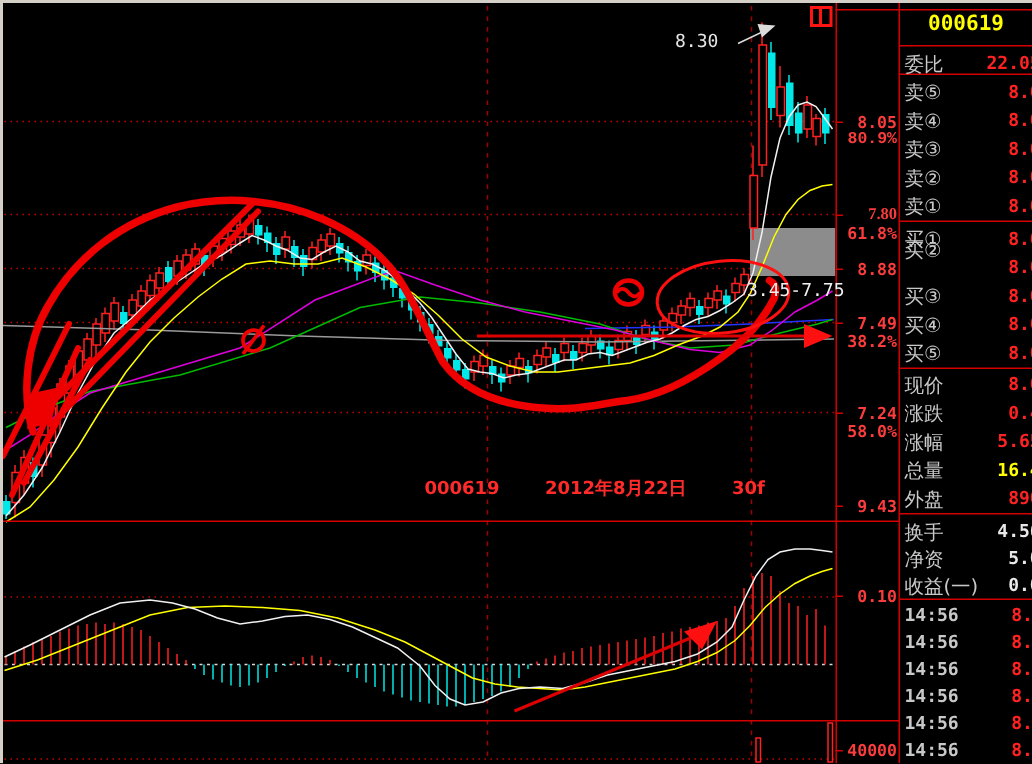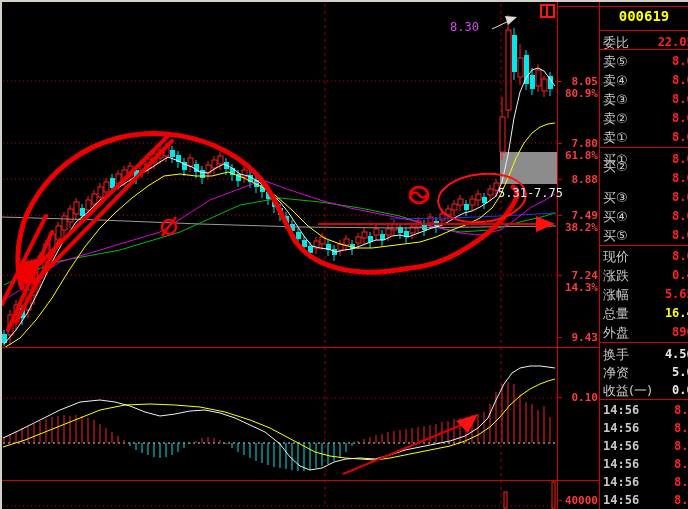--- a/index.html
+++ b/index.html
@@ -17,21 +17,21 @@
   .q-value.white{color:#e8e8e8;}
   .q-sep{position:absolute;left:0;right:0;height:1px;background:#d40000;}
   .tape-time{position:absolute;left:3px;color:#c8c8c8;font:bold 12px "DejaVu Sans Mono",monospace;}
   .tape-price{position:absolute;left:3px;width:100px;text-align:right;color:#ff2222;
               font:bold 12px "DejaVu Sans Mono",monospace;}
   #stock-code-header{position:absolute;left:0;right:0;top:8px;text-align:center;
               color:#ffff00;font:bold 14px "DejaVu Sans Mono",monospace;}
   #footer-label{position:absolute;top:317px;left:283px;color:#ff2a2a;
               font:bold 12px "DejaVu Sans",sans-serif;white-space:nowrap;}
   #footer-label span{margin-right:26px;}
-  #peak-label{position:absolute;left:450px;top:20px;color:#d946ef;
+  #peak-label{position:absolute;left:450px;top:20px;color:#e5e5e5;
               font:12px "DejaVu Sans Mono",monospace;}
   #range-label{position:absolute;left:498px;top:186px;color:#efefef;
               font:12px "DejaVu Sans Mono",monospace;letter-spacing:0px;}
   #win-icon{position:absolute;left:540px;top:4px;width:11px;height:10px;
             border:2px solid #ff1414;background:#000;}
   #win-icon:before{content:"";position:absolute;left:4px;top:0;width:2px;height:10px;background:#ff1414;}
 </style>
 </head>
 <body>
 
@@ -360,38 +360,43 @@
 
   <div class="redline" style="left:557px;top:2px;width:1px;height:507px"></div>
   <div class="redline" style="left:599px;top:2px;width:1px;height:507px"></div>
   <div class="redline" style="left:2px;top:347px;width:598px;height:1px"></div>
   <div class="redline" style="left:2px;top:480px;width:598px;height:1px"></div>
   <div class="redline" style="left:557px;top:6px;width:131px;height:1px"></div>
 
   <div id="win-icon"></div>
 
   <div id="peak-label">8.30</div>
-  <div id="range-label">5.31-7.75</div>
-
+  <div id="range-label">3.45-7.75</div>
+
+  <div id="footer-label">
+    <span>000619</span>
+    <span>2012年8月22日</span>
+    <span>30f</span>
+  </div>
 
   <div id="price-axis">
       <div class="axis-label" style="top: 75px;">8.05</div>
       <div class="tick" style="top: 81px;"></div>
-      <div class="axis-label" style="top: 87px;">80.9%</div>
-      <div class="axis-label" style="top: 137px;">7.80</div>
+      <div class="axis-label" style="top: 87px; font-family: Liberation Mono, monospace;">80.9%</div>
+      <div class="axis-label" style="top: 137px; font-family: Liberation Serif, serif;">7.80</div>
       <div class="tick" style="top: 143px;"></div>
       <div class="axis-label" style="top: 149px;">61.8%</div>
       <div class="axis-label" style="top: 173px;">8.88</div>
       <div class="tick" style="top: 179px;"></div>
       <div class="axis-label" style="top: 209px;">7.49</div>
       <div class="tick" style="top: 215px;"></div>
       <div class="axis-label" style="top: 221px;">38.2%</div>
       <div class="axis-label" style="top: 269px;">7.24</div>
       <div class="tick" style="top: 275px;"></div>
-      <div class="axis-label" style="top: 281px;">14.3%</div>
+      <div class="axis-label" style="top: 281px;">58.0%</div>
       <div class="axis-label" style="top: 331px;">9.43</div>
       <div class="tick" style="top: 337px;"></div>
       <div class="axis-label" style="top: 391px;">0.10</div>
       <div class="tick" style="top: 397px;"></div>
       <div class="axis-label" style="top: 494px;">40000</div>
       <div class="tick" style="top: 500px;"></div>
     </div>
 
   <div id="quote-panel" style="position:absolute;left:600px;top:0;width:88px;height:509px;">
     <div id="stock-code-header">000619</div>

